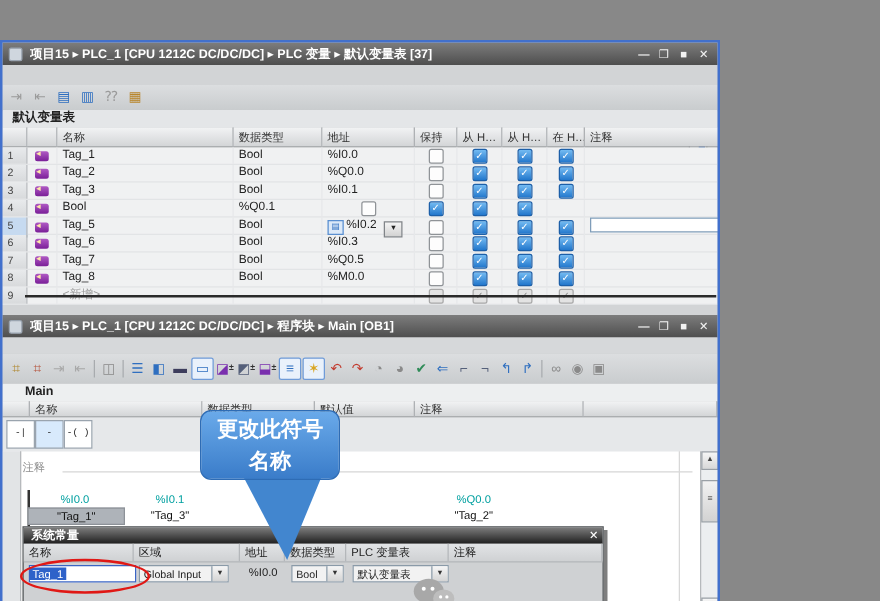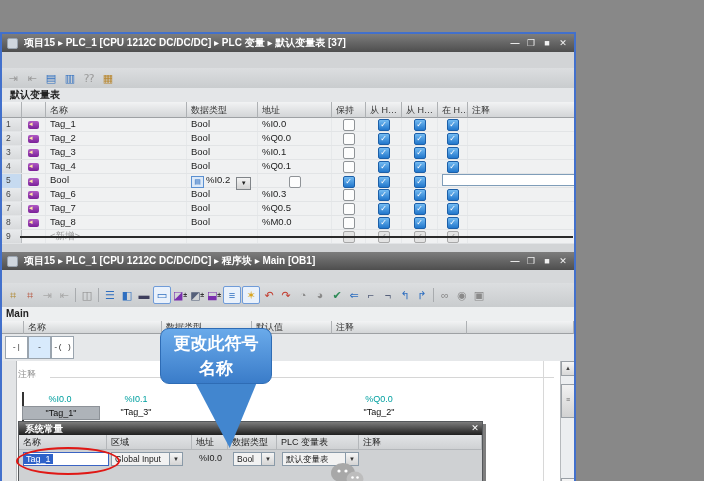--- a/index.html
+++ b/index.html
@@ -241,21 +241,20 @@
           <span class="cb on"></span>
         </div>
       <div class="c ccom"></div>
         <div class="c"></div>
     </div>
     <div class="tr grid">
       <div class="c cnum">4</div>
       <div class="c cico">
           <span class="tagico"></span>
         </div>
-      <div class="c cname">Tag_4</div>
       <div class="c ctype">Bool</div>
       <div class="c caddr">%Q0.1</div>
       <div class="c cret">
           <span class="cb"></span>
         </div>
       <div class="c chmi">
           <span class="cb on"></span>
         </div>
       <div class="c chmi">
           <span class="cb on"></span>
@@ -265,20 +264,21 @@
         </div>
       <div class="c ccom"></div>
         <div class="c"></div>
     </div>
 
     <div class="tr grid sel">
       <div class="c cnum">5</div>
       <div class="c cico">
           <span class="tagico"></span>
         </div>
+      <div class="c cname">Tag_5</div>
       <div class="c ctype">Bool</div>
       <div class="c caddr"><span class="addrico">▤</span><span>%I0.2</span><span class="dd">▼</span></div>
       <div class="c cret">
           <span class="cb"></span>
         </div>
       <div class="c chmi">
           <span class="cb on"></span>
         </div>
       <div class="c chmi">
           <span class="cb on"></span>
@@ -429,21 +429,21 @@
         <span class="ti" style="color: rgb(47, 111, 192);">↱</span>
         <span class="tsep"></span>
         <span class="ti" style="color: rgb(138, 138, 138);">∞</span>
         <span class="ti" style="color: rgb(138, 138, 138);">◉</span>
         <span class="ti" style="color: rgb(138, 138, 138);">▣</span>
       </span>
 
   </div>
 
   <div class="mainrow">
-    <span style="padding-left:4px;">Main</span>
+    <span style="padding-left:18px;">Main</span>
   </div>
 
   <div class="ifhead">
     <div class="th"></div>
     <div class="th">名称</div>
     <div class="th">数据类型</div>
     <div class="th">默认值</div>
     <div class="th">注释</div>
     <div class="th"></div>
   </div>

